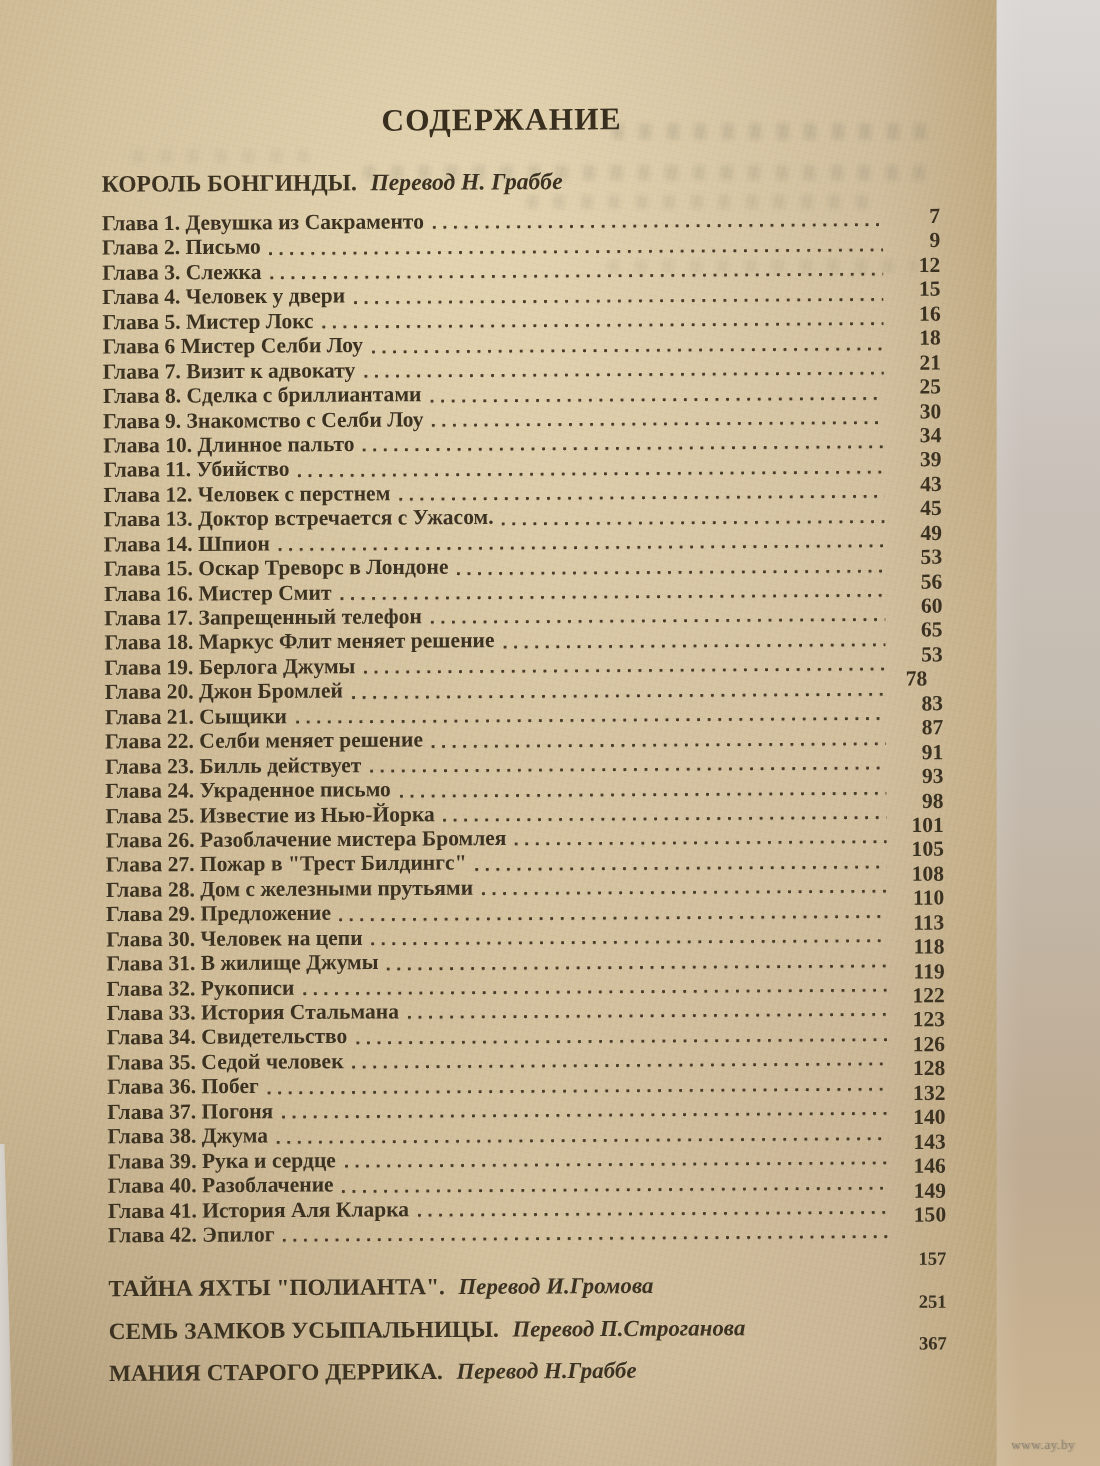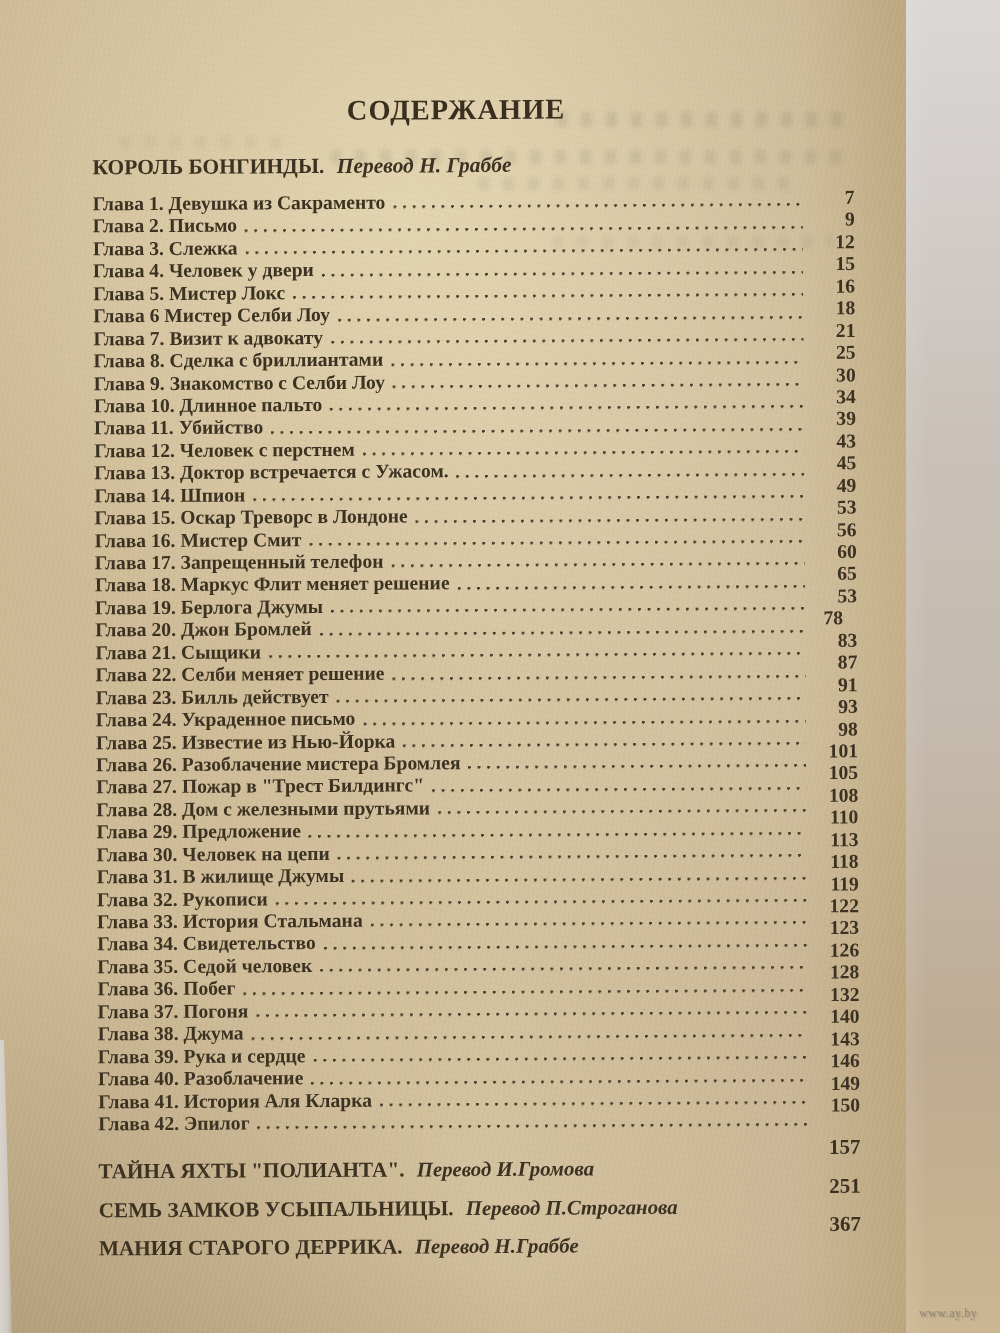--- a/index.html
+++ b/index.html
@@ -56,21 +56,21 @@
     background-image:radial-gradient(circle at 2.2px 2.2px, #473b28 1.25px, rgba(71,59,40,0) 1.7px);
     background-size:9.6px 5px;background-repeat:repeat-x;}
   .num{flex:0 0 48px;text-align:right;}
 
   .sections{margin-top:24px;}
   .sec-row{position:relative;margin-top:14.5px;height:24px;font-size:21.2px;white-space:nowrap;}
   .sec-row:first-child{margin-top:0;}
   .sec-title{font-weight:700;}
   .sec-tr{font-style:italic;font-weight:600;margin-left:7px;font-size:20.8px;}
   .sec-num{position:absolute;right:0;top:0;width:48px;text-align:right;
-    font-size:21px;font-weight:600;transform:translateY(-20px);}
+    font-size:17px;font-weight:600;transform:translateY(-20px);}
 
   
   .sliver{position:absolute;left:0;top:1040px;width:14px;height:293px;z-index:4;
     background:linear-gradient(90deg,#d7d3cd,#cfc9c2 55%,rgba(190,170,140,0));
     clip-path:polygon(0 0,4px 0,12px 100%,0 100%);}
 
   
   .watermark{position:absolute;left:919px;top:1306px;z-index:5;
     font-family:Liberation Serif, serif;font-size:12px;
     color:rgba(122,115,106,.68);letter-spacing:.5px;

